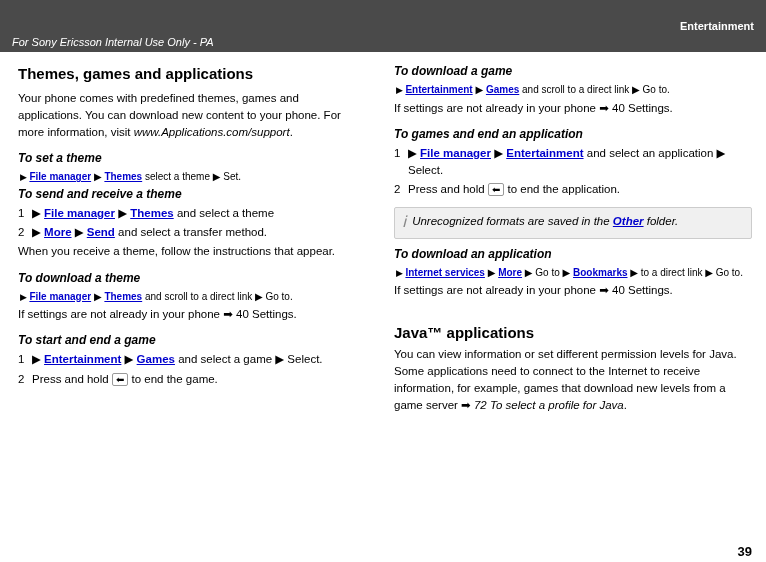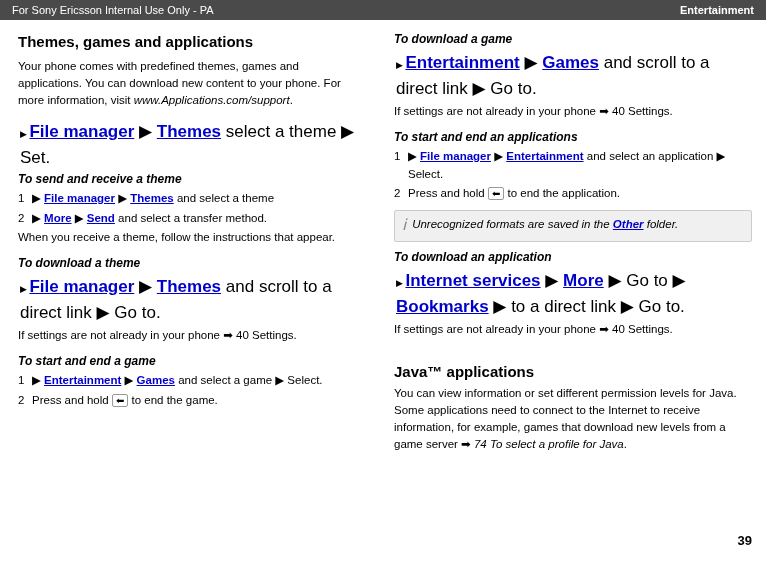--- a/index.html
+++ b/index.html
@@ -15,20 +15,22 @@
     .header {
       background: #4a4a4a;
       color: #fff;
       padding: 4px 12px;
       font-size: 11px;
       display: flex;
       justify-content: space-between;
       align-items: center;
     }
     .header-title {
+      font-style: italic;
+      margin-top: 32px;
     }
     .header-section {
       font-weight: bold;
     }
     .content {
       display: flex;
       height: calc(100% - 28px);
     }
     .left-col {
       width: 380px;
@@ -71,21 +73,21 @@
       margin-bottom: 2px;
     }
     .step-num {
       min-width: 10px;
       font-weight: normal;
     }
     .step-text {
       flex: 1;
     }
     .arrow-bullet {
-      font-size: 17px;
+      font-size: 10px;
       line-height: 1.5;
       padding-left: 2px;
       margin-bottom: 2px;
     }
     .arrow-bullet::before {
       content: '▶ ';
       font-size: 9px;
     }
     .note-box {
       display: flex;
@@ -106,21 +108,21 @@
       margin-top: -2px;
     }
     .java-heading {
       font-size: 15px;
       font-weight: bold;
       margin-top: 24px;
       margin-bottom: 5px;
     }
     .page-number {
       position: absolute;
-      bottom: 14px;
+      bottom: 3px;
       right: 14px;
       font-size: 13px;
       font-weight: bold;
     }
     .bold-link {
       font-weight: bold;
       color: #0000cc;
       text-decoration: underline;
     }
   </style>
@@ -135,20 +137,21 @@
 <div class="content">
 
   <div class="left-col">
 
     <div class="page-heading">Themes, games and applications</div>
 
     <div class="body-text">
       Your phone comes with predefined themes, games and applications. You can download new content to your phone. For more information, visit <em>www.Applications.com/support</em>.
     </div>
 
+    <div class="section-title">To set a theme</div>
     <div class="arrow-bullet body-text">
       <span class="bold-link">File manager</span>
       <span> ▶ <span class="bold-link">Themes</span> select a theme ▶ Set.</span>
     </div>
 
     <div class="section-title">To send and receive a theme</div>
     <div class="step-block">
       <div class="step-row">
         <span class="step-num">1</span>
         <span class="step-text">▶ <span class="bold-link">File manager</span> ▶ <span class="bold-link">Themes</span> and select a theme</span>
@@ -183,21 +186,21 @@
 
   <div class="right-col">
 
     <div class="section-title">To download a game</div>
     <div class="arrow-bullet body-text">
       <span class="bold-link">Entertainment</span>
       <span> ▶ <span class="bold-link">Games</span> and scroll to a direct link ▶ Go to.</span>
     </div>
     <div class="body-text">If settings are not already in your phone ➡ 40 Settings.</div>
 
-    <div class="section-title">To start and end an applications</div>
+    <div class="section-title">To games and end an application</div>
     <div class="step-block">
       <div class="step-row">
         <span class="step-num">1</span>
         <span class="step-text">▶ <span class="bold-link">File manager</span> ▶ <span class="bold-link">Entertainment</span> and select an application ▶ Select.</span>
       </div>
       <div class="step-row">
         <span class="step-num">2</span>
         <span class="step-text">Press and hold <span style="border:1px solid #999;padding:0 3px;font-size:10px;border-radius:2px;">⬅</span> to end the application.</span>
       </div>
     </div>
@@ -209,19 +212,19 @@
 
     <div class="section-title">To download an application</div>
     <div class="arrow-bullet body-text">
       <span class="bold-link">Internet services</span>
       <span> ▶ <span class="bold-link">More</span> ▶ Go to ▶ <span class="bold-link">Bookmarks</span> ▶ to a direct link ▶ Go to.</span>
     </div>
     <div class="body-text">If settings are not already in your phone ➡ 40 Settings.</div>
 
     <div class="java-heading">Java™ applications</div>
     <div class="body-text">
-      You can view information or set different permission levels for Java. Some applications need to connect to the Internet to receive information, for example, games that download new levels from a game server ➡ <em style="font-style:italic;">74 To select a profile for Java</em>.
+      You can view information or set different permission levels for Java. Some applications need to connect to the Internet to receive information, for example, games that download new levels from a game server ➡ <em style="font-style:italic;">72 To select a profile for Java</em>.
     </div>
 
   </div>
 </div>
 
 <div class="page-number">39</div>
 
 </body></html>

